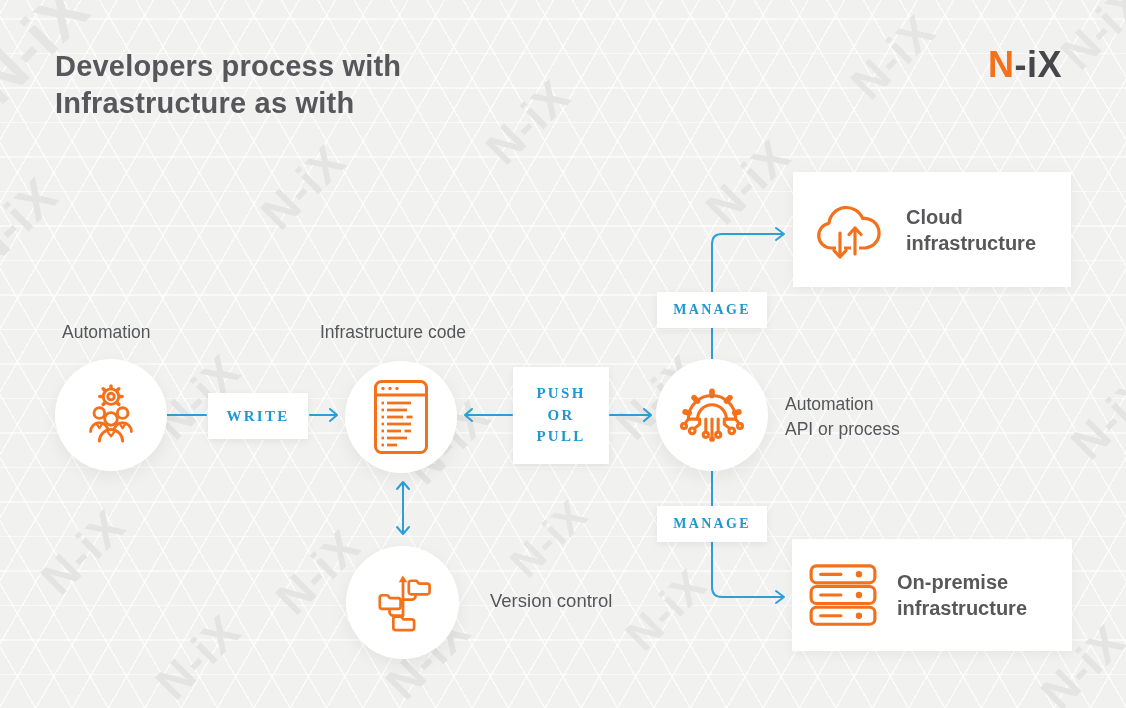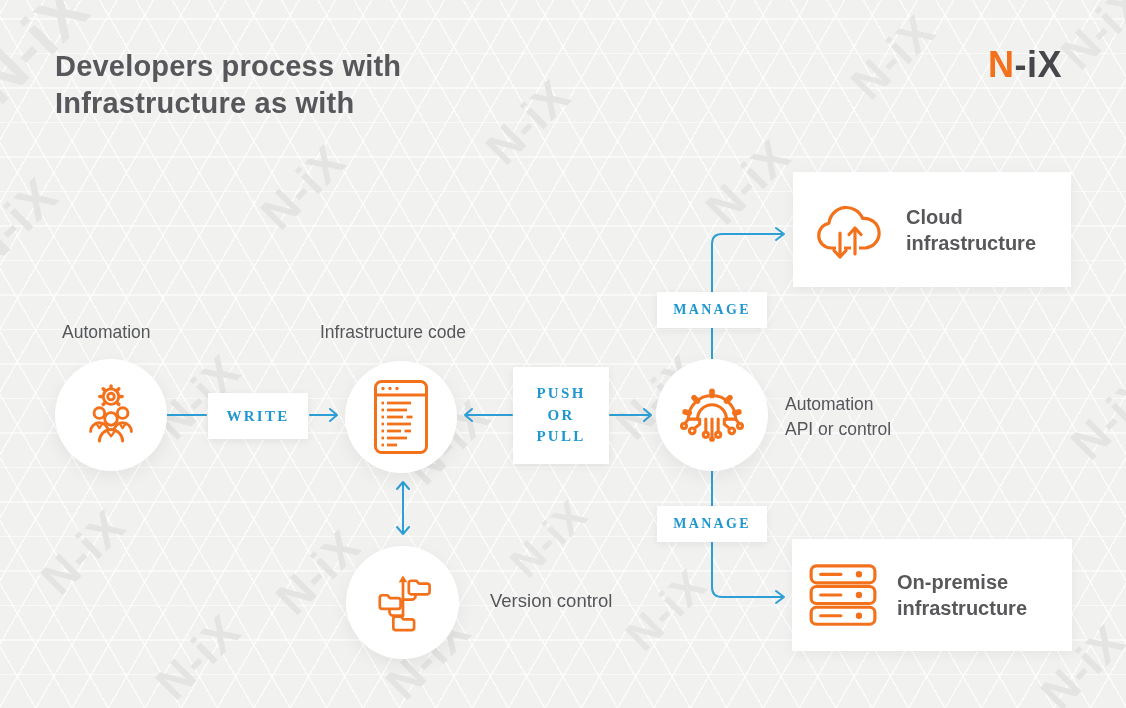--- a/index.html
+++ b/index.html
@@ -197,21 +197,21 @@
       <path d="M46,34 v5 l5,4"></path>
         <circle cx="53.2" cy="45.4" r="2.8"></circle>
       <path d="M11,34 l-2.8,3.6"></path>
         <circle cx="6.8" cy="40.6" r="2.4"></circle>
       <path d="M57,34 l2.8,3.6"></path>
         <circle cx="61.2" cy="40.6" r="2.4"></circle>
     </svg>
   </div>
   <div id="automation-label" class="label two-line">
     <span>Automation</span><br>
-    <span>API or control</span>
+    <span>API or process</span>
   </div>
 
   <div id="manage-top-box" class="tag">
     <span>MANAGE</span>
   </div>
   <div id="manage-bottom-box" class="tag">
     <span>MANAGE</span>
   </div>
 
   <div id="cloud-card" class="card">

